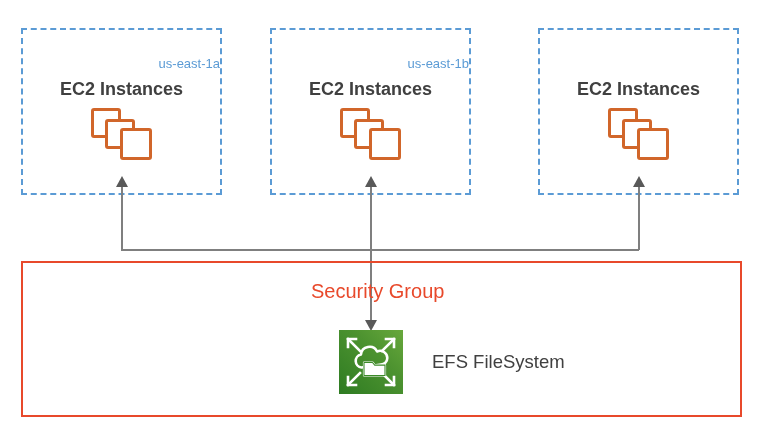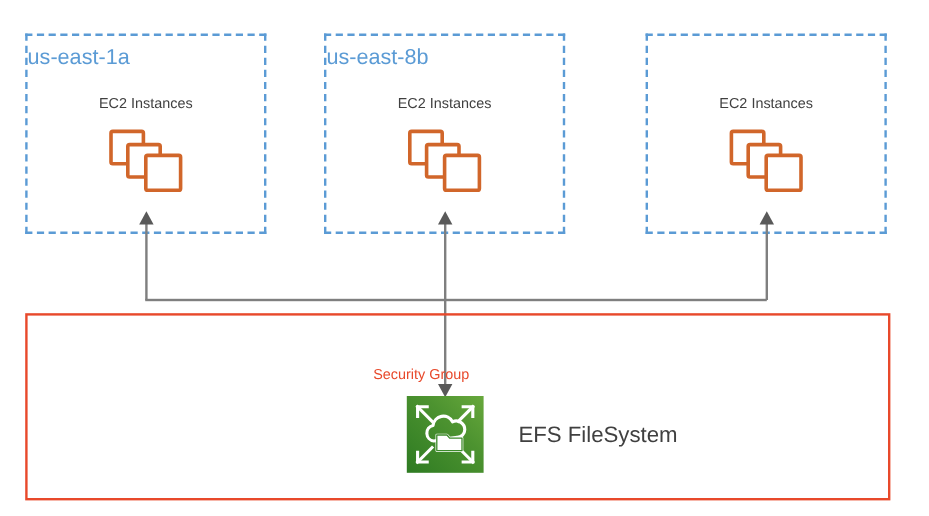--- a/index.html
+++ b/index.html
@@ -20,37 +20,38 @@
   .az-box {
     position: absolute;
     border: 2px dashed #5B9BD5;
     box-sizing: border-box;
     background: transparent;
   }
   .az-label {
     position: absolute;
     left: 0;
     right: 0;
-    top: 8px;
-    text-align: left;
+    top: 27px;
+    text-align: right;
     color: #5B9BD5;
-    font-size: 18px;
+    font-size: 13px;
     line-height: 1;
     white-space: nowrap;
   }
   .az-sublabel {
     position: absolute;
     left: 0;
     right: 0;
     top: 50px;
     text-align: center;
     color: #404040;
-    font-size: 12px;
-    line-height: 1;
-    white-space: nowrap;
+    font-size: 18px;
+    line-height: 1;
+    white-space: nowrap;
+    font-weight: bold;
   }
 
   
   .ec2-icon {
     position: absolute;
     width: 62px;
     height: 52px;
     left: 50%;
     margin-left: -31px;
     top: 78px;
@@ -94,24 +95,23 @@
   
   .sg-box {
     position: absolute;
     border: 2px solid #E8492B;
     box-sizing: border-box;
     background: transparent;
   }
   .sg-label {
     position: absolute;
     color: #E8492B;
-    font-size: 12px;
-    line-height: 1;
-    white-space: nowrap;
-    margin-top: 25px;
+    font-size: 20px;
+    line-height: 1;
+    white-space: nowrap;
   }
 
   
   .efs-icon {
     position: absolute;
     width: 64px;
     height: 64px;
     background: linear-gradient(225deg, #68A83C 0%, #4D9330 38%, #2E7B22 100%);
   }
   .efs-icon svg { display: block; }
@@ -133,21 +133,21 @@
     <div class="az-label">us-east-1a</div>
     <div class="az-sublabel">EC2 Instances</div>
     <div class="ec2-icon">
       <div class="ec2-sq back"></div>
       <div class="ec2-sq mid"></div>
       <div class="ec2-sq front"></div>
     </div>
   </div>
 
   <div class="az-box" style="left:270px; top:28px; width:201px; height:167px;">
-    <div class="az-label">us-east-8b</div>
+    <div class="az-label">us-east-1b</div>
     <div class="az-sublabel">EC2 Instances</div>
     <div class="ec2-icon">
       <div class="ec2-sq back"></div>
       <div class="ec2-sq mid"></div>
       <div class="ec2-sq front"></div>
     </div>
   </div>
 
   <div class="az-box" style="left:538px; top:28px; width:201px; height:167px;">
     <div class="az-sublabel">EC2 Instances</div>

